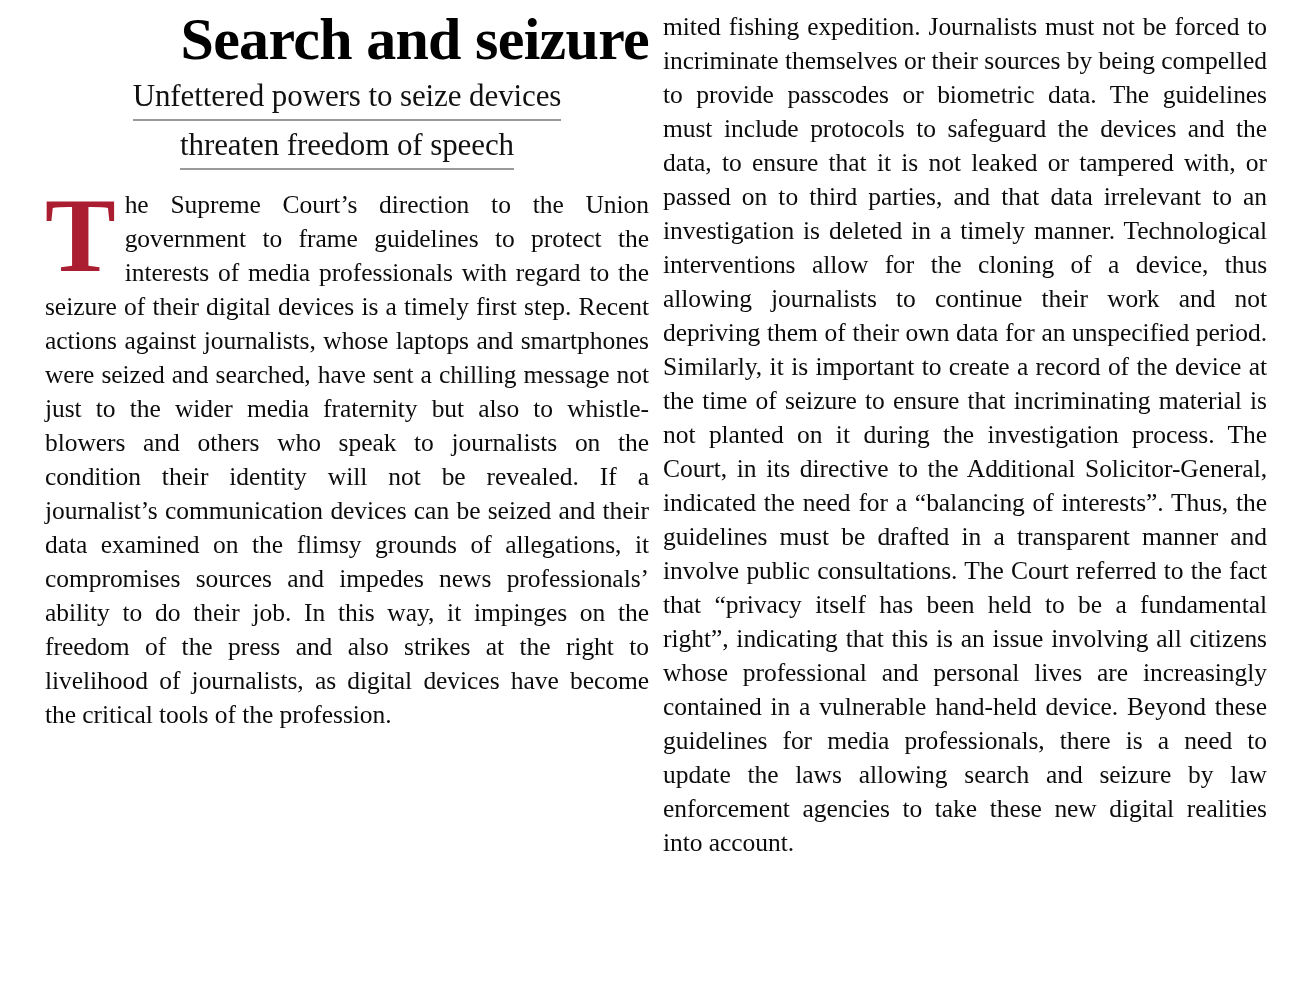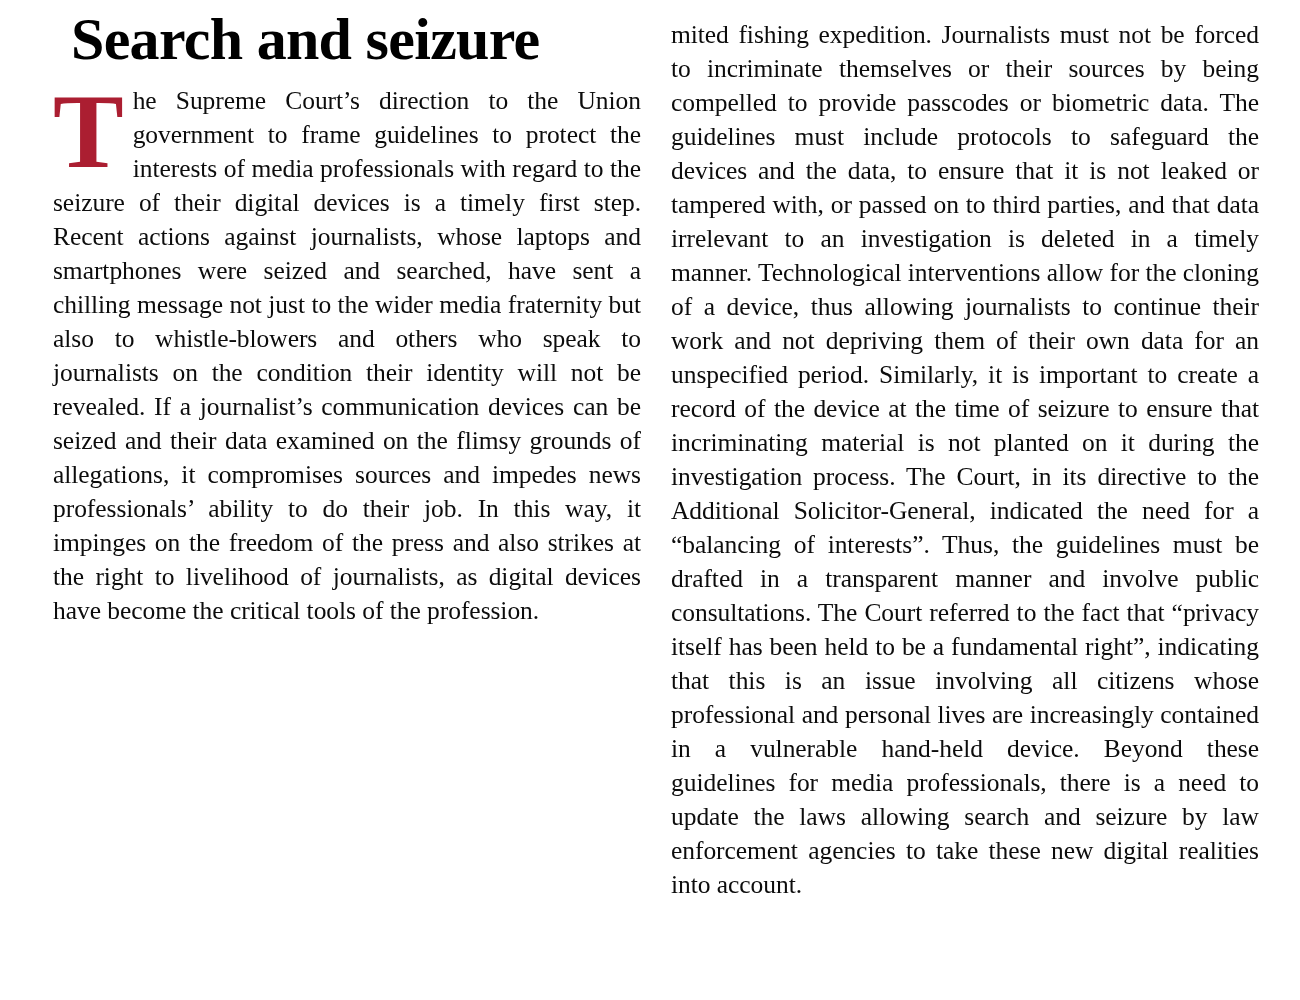--- a/index.html
+++ b/index.html
@@ -37,21 +37,21 @@
     padding-top: 8px;
   }
 
   .headline {
     margin: 0;
     font-family: "Liberation Serif", "DejaVu Serif", serif;
     font-weight: bold;
     font-size: 60px;
     line-height: 1.04;
     letter-spacing: -0.7px;
-    text-align: left;
+    text-align: right;
     color: #000000;
     padding-left: 26px;
   }
 
   .subhead {
     margin: 6px 0 0 0;
     text-align: center;
     font-size: 0;           
   }
 
@@ -68,21 +68,21 @@
     margin-bottom: 4px;
     white-space: nowrap;
   }
 
   
   .body-copy {
     margin-top: 14px;
   }
 
   .para {
-    margin: 8px;
+    margin: 0;
     font-size: 25.5px;
     line-height: 34px;
     text-align: justify;
     text-justify: inter-word;
     hyphens: manual;
     color: #0c0c0c;
     letter-spacing: -0.05px;
   }
 
   .para + .para {
@@ -114,20 +114,24 @@
 </head>
 <body>
 
 <div class="page">
 
   <div class="column column-left">
 
     <div class="masthead">
       <h1 class="headline">Search and seizure</h1>
 
+      <div class="subhead">
+        <div class="subhead-line">Unfettered powers to seize devices</div>
+        <div class="subhead-line">threaten freedom of speech</div>
+      </div>
     </div>
 
     <div class="body-copy">
       <p class="para"><span class="dropcap">T</span><span>he Supreme Court’s direction to the Union government to frame guidelines to protect the interests of media professionals with regard to the seizure of their digital devices is a timely first step. Recent actions against journalists, whose laptops and smartphones were seized and searched, have sent a chilling message not just to the wider media fraternity but also to whistle-blowers and others who speak to journalists on the condition their identity will not be revealed. If a journalist’s communication devices can be seized and their data examined on the flimsy grounds of allegations, it compromises sources and impedes news professionals’ ability to do their job. In this way, it impinges on the freedom of the press and also strikes at the right to livelihood of journalists, as digital devices have become the critical tools of the profession.</span></p>
 
     </div>
 
   </div>
 
   <div class="column column-right">

